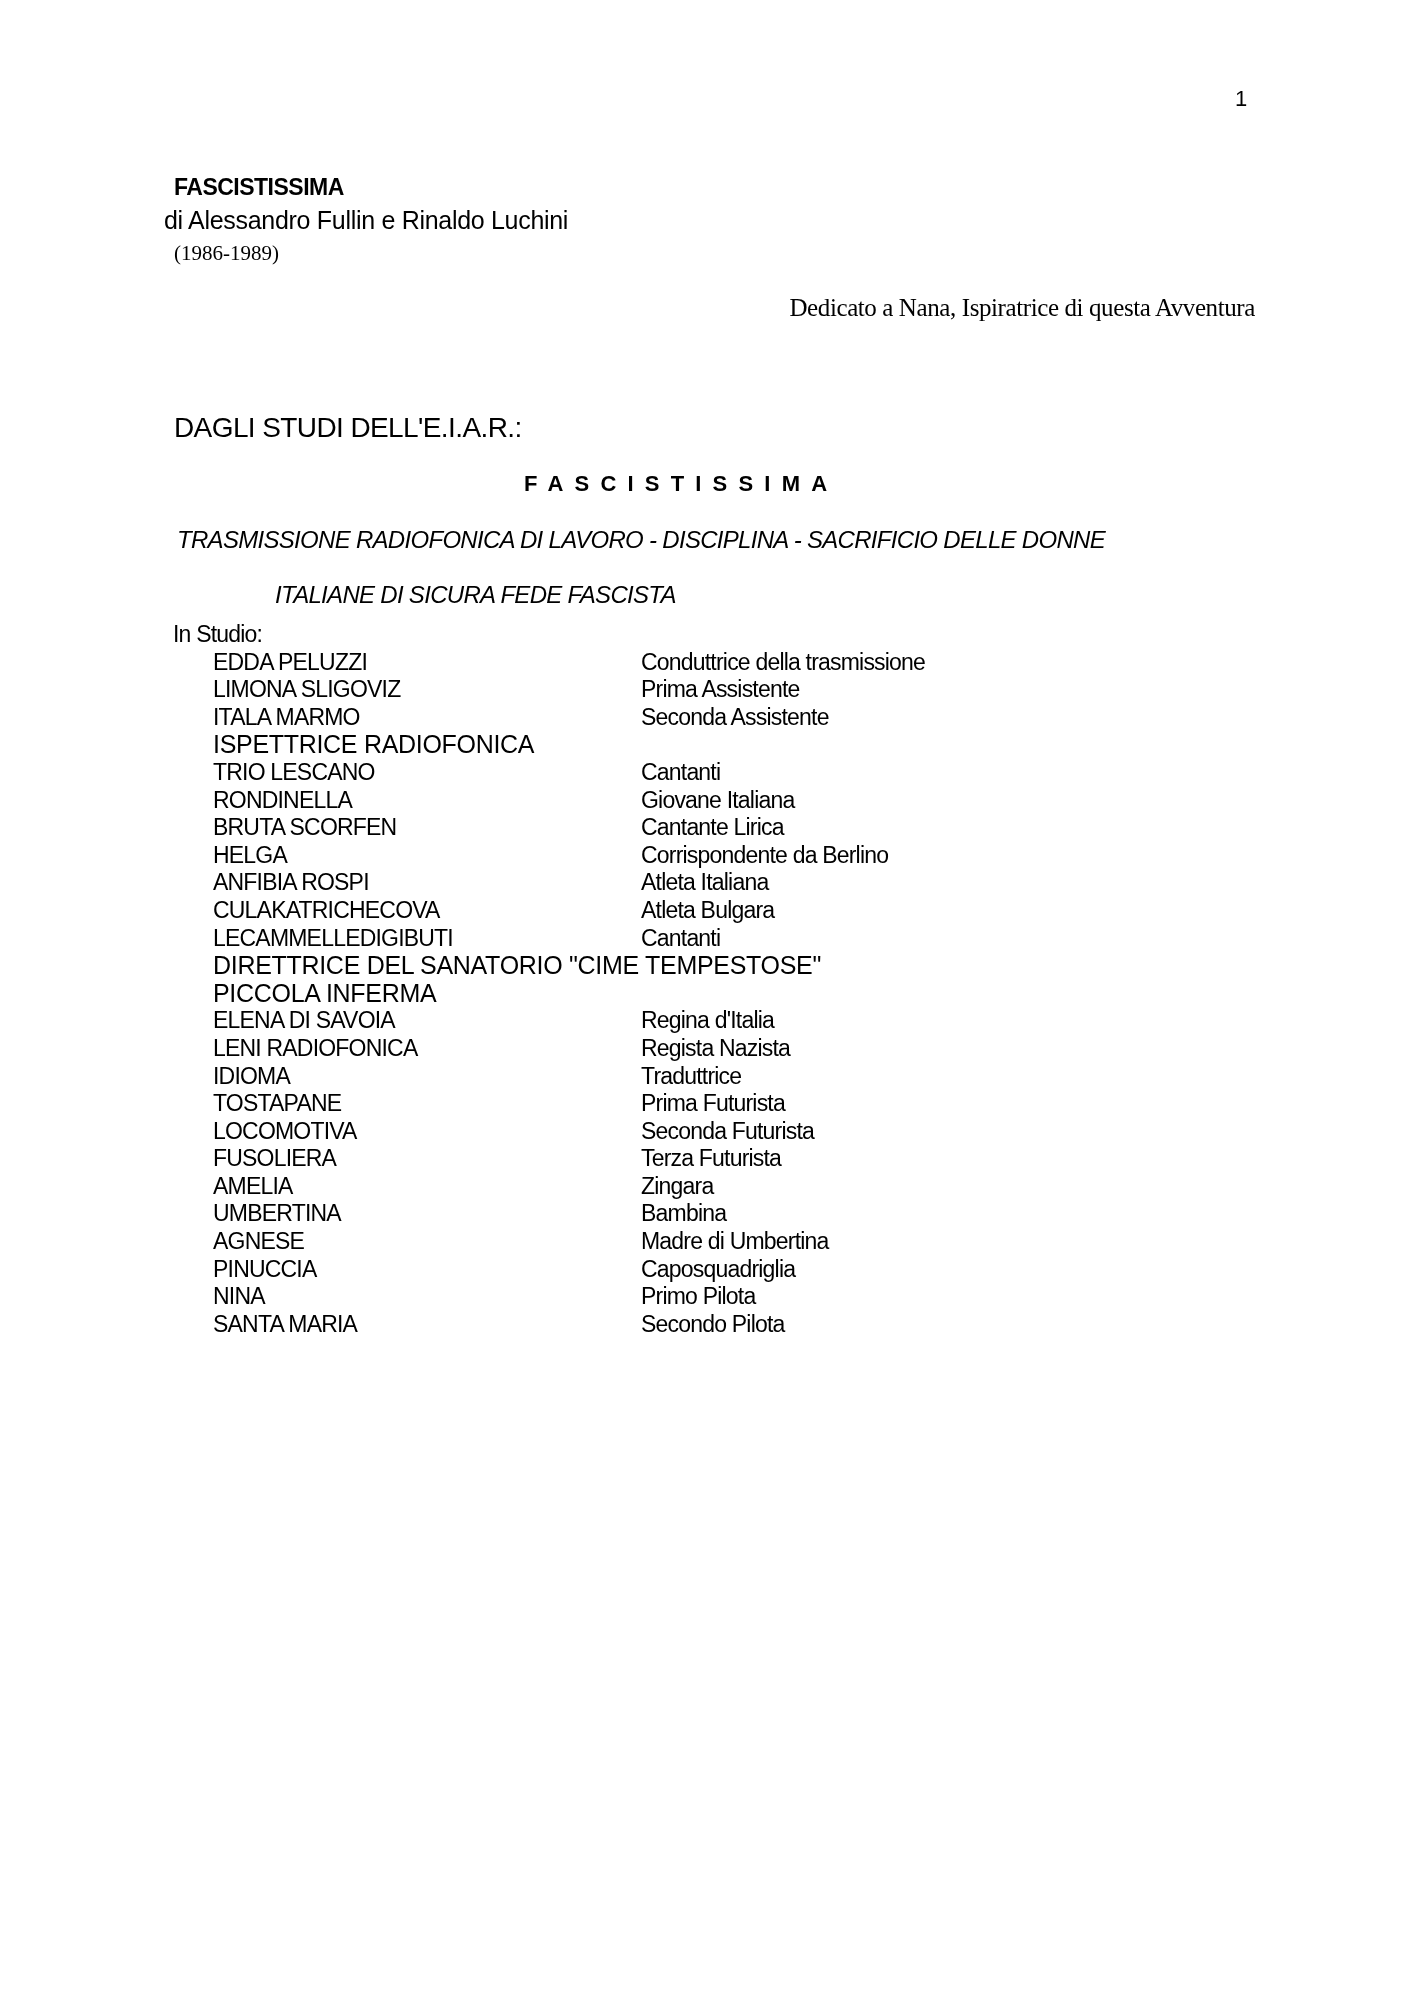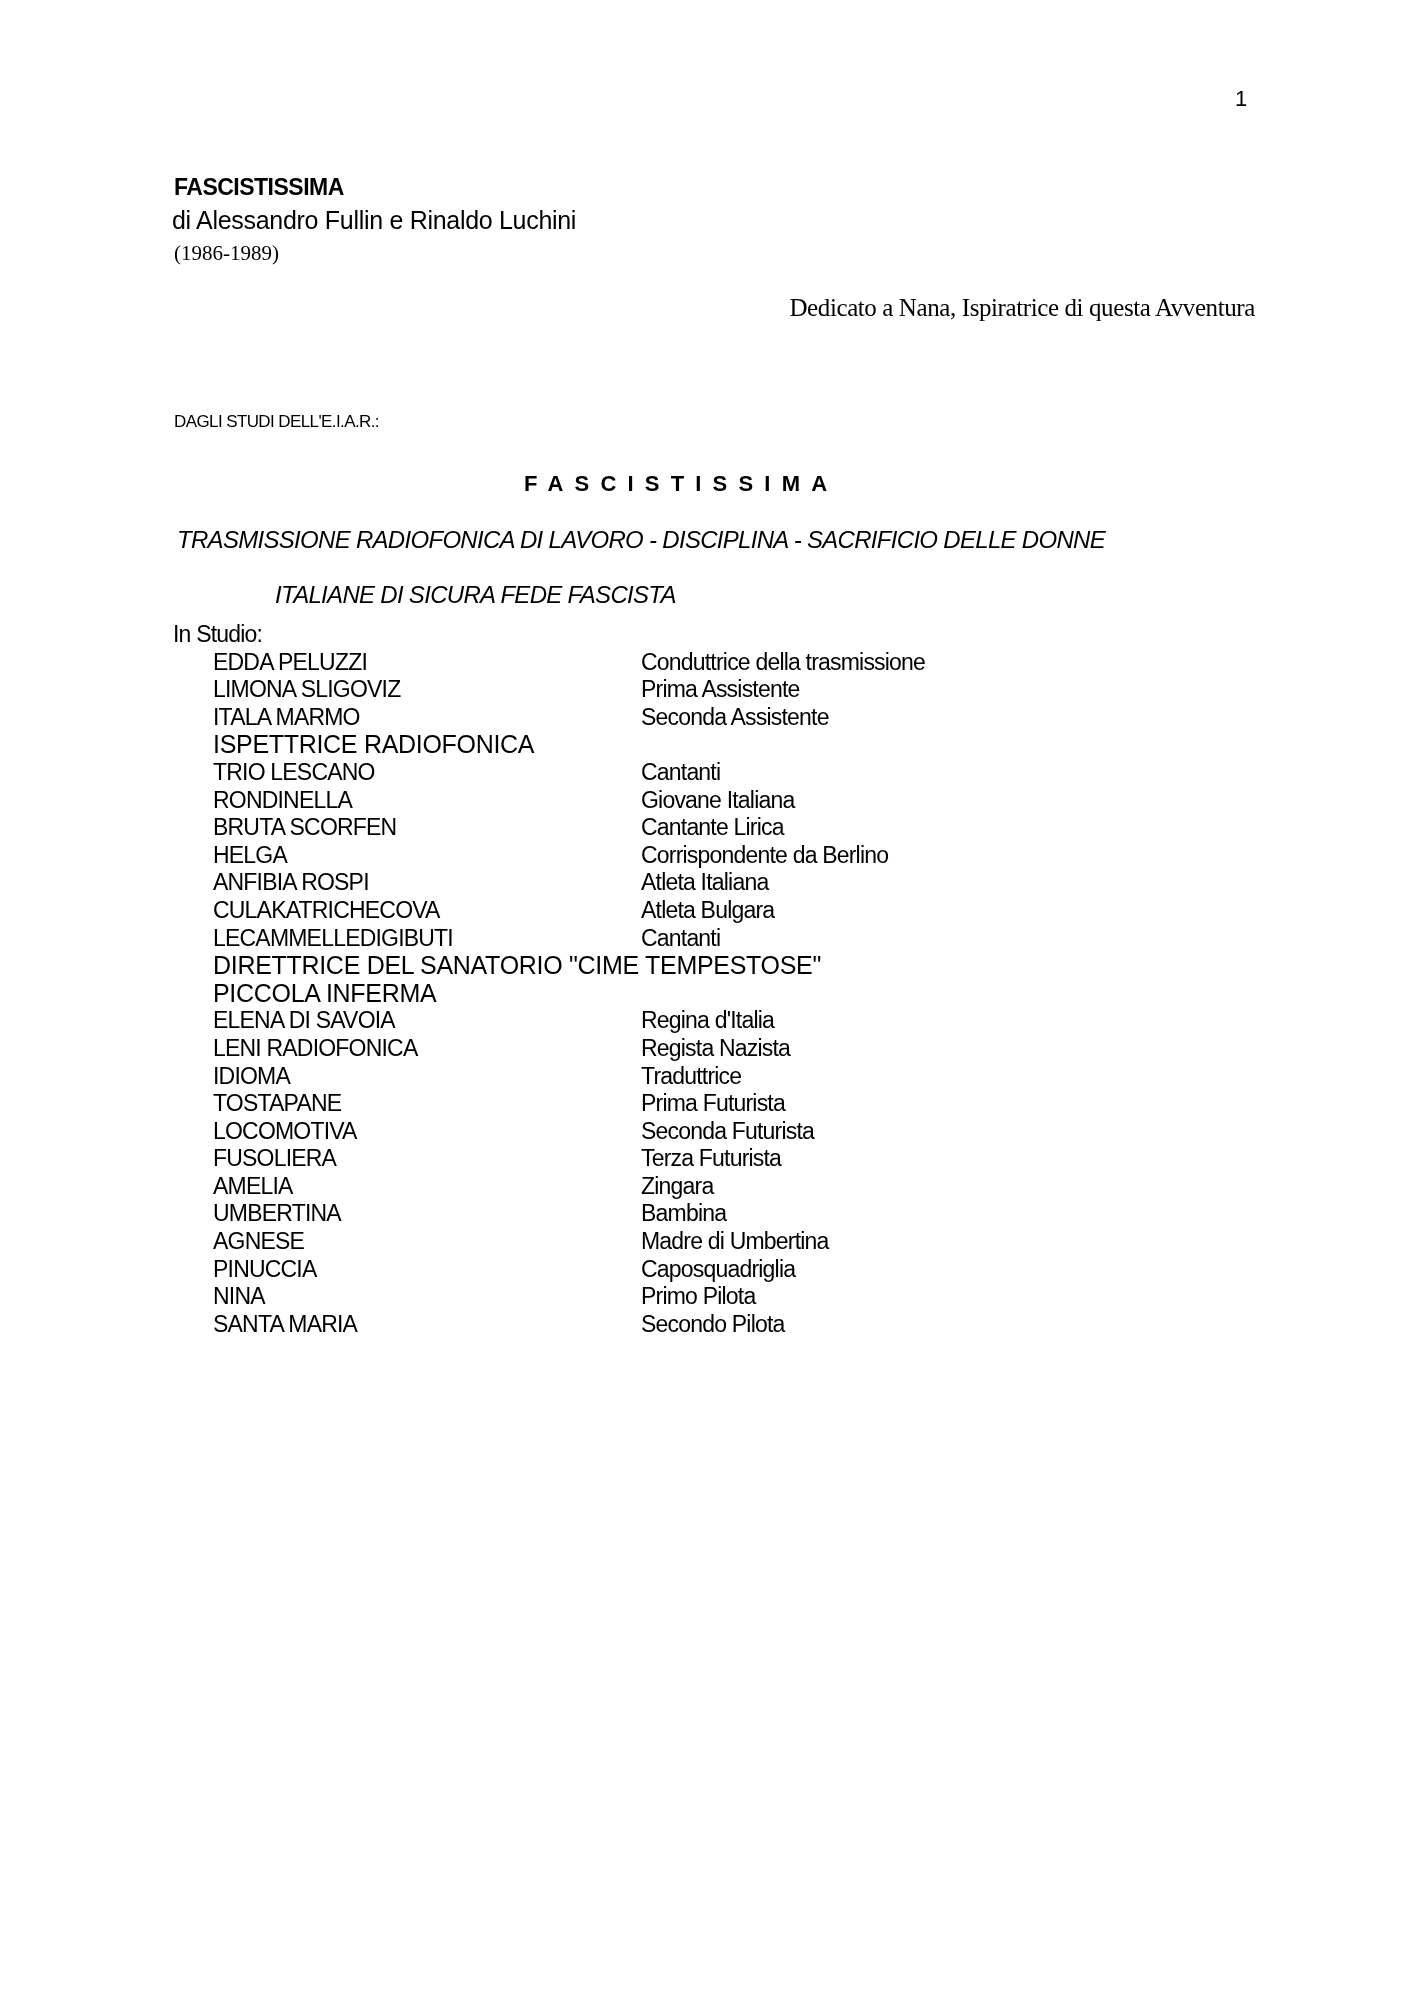--- a/index.html
+++ b/index.html
@@ -24,21 +24,21 @@
     .title {
       position: absolute;
       left: 174px;
       top: 174px;
       font-size: 23px;
       font-weight: bold;
       letter-spacing: -0.5px;
     }
     .authors {
       position: absolute;
-      left: 172px;
+      left: 164px;
       top: 206px;
       font-size: 25px;
       letter-spacing: -0.3px;
     }
     .years {
       position: absolute;
       left: 174px;
       top: 241px;
       font-family: "Liberation Serif", serif;
       font-size: 21px;
@@ -48,21 +48,21 @@
       right: 158px;
       top: 294px;
       font-family: "Liberation Serif", serif;
       font-size: 25px;
       letter-spacing: -0.4px;
     }
     .studio-header {
       position: absolute;
       left: 174px;
       top: 412px;
-      font-size: 17px;
+      font-size: 28px;
       letter-spacing: -0.6px;
     }
     .spaced-title {
       position: absolute;
       left: 524px;
       top: 471px;
       font-size: 22px;
       font-weight: bold;
       letter-spacing: 11.2px;
     }

